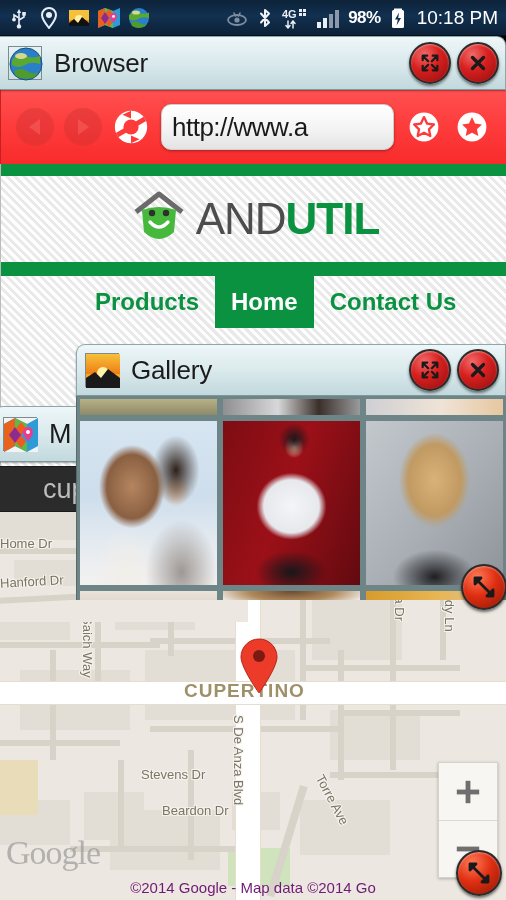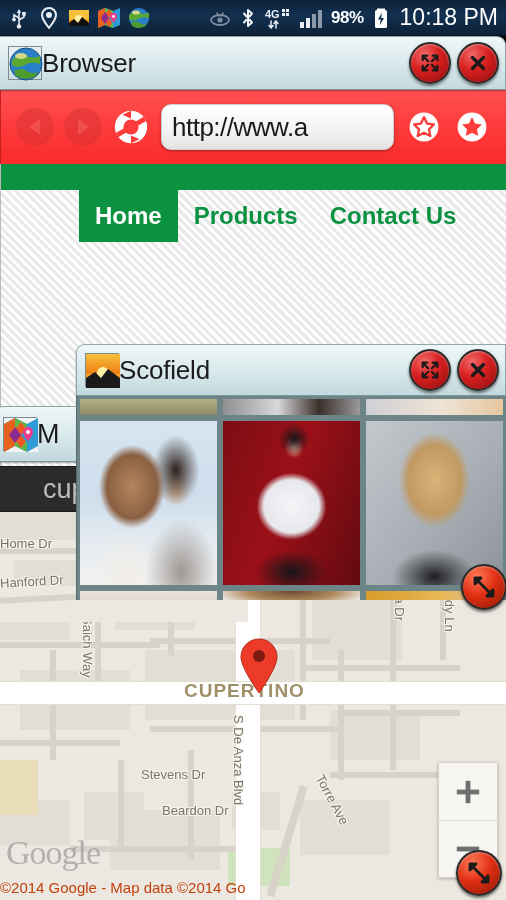--- a/index.html
+++ b/index.html
@@ -10,34 +10,34 @@
   #statusbar{
     position:absolute; left:0; top:0; width:506px; height:36px;
     background:linear-gradient(180deg,#0d2339 0%,#123050 45%,#0c2137 100%);
     display:flex; align-items:center; color:#fff; z-index:90;
     border-bottom:1px solid #05101c;
   }
   #statusbar .sb-left{ display:flex; align-items:center; gap:8px; padding-left:8px; }
   #statusbar .sb-right{ margin-left:auto; display:flex; align-items:center; gap:6px; padding-right:8px; }
   .sbicon{ width:22px; height:22px; display:block; }
   .sb-pct{ font-size:17px; font-weight:bold; letter-spacing:-0.5px;text-align:right; }
-  .sb-time{ font-size:23px; letter-spacing:0px; padding-left:2px; }
+  .sb-time{ font-size:19px; letter-spacing:0px; padding-left:2px; }
 
   
   .window{ position:absolute; }
   .titlebar{
     height:54px; border-radius:9px 9px 0 0;
     background:linear-gradient(180deg,#eef6f8 0%,#d9e9ec 52%,#c2d9dd 100%);
     border:1px solid #8fa7ab; border-bottom:1px solid #7e979b;
     display:flex; align-items:center; padding:0 6px 0 8px; position:relative;
     box-shadow:0 1px 2px rgba(0,0,0,.35);
   }
   .titlebar .appicon{ width:34px; height:34px; flex:0 0 34px; border:1px solid #7d8b8e; }
   .titlebar .wtitle{
-    font-size:26px; color:#1b1b1b; white-space:nowrap;
+    font-size:26px; color:#1b1b1b; margin-left:12px; white-space:nowrap;
     overflow:hidden; text-overflow:clip; flex:1 1 auto; letter-spacing:-.2px;
   }
   .wbtns{ display:flex; gap:6px; align-items:center; flex:0 0 auto; }
   .wbtn{
     width:42px; height:42px; border-radius:50%;
     background:radial-gradient(circle at 35% 28%, #f26a6a 0%, #d81f1f 42%, #8e0e0e 100%);
     border:2px solid #2b2b2b; box-shadow:0 2px 3px rgba(0,0,0,.5), inset 0 1px 2px rgba(255,255,255,.45);
     display:flex; align-items:center; justify-content:center;
   }
   .wbtn svg{ width:22px; height:22px; }
@@ -98,22 +98,22 @@
   .park{ position:absolute; background:#cfe3bd; }
   .lot{ position:absolute; background:#e8ddb8; }
   .lbl{ position:absolute; color:#7b7468; font-size:13px; white-space:nowrap;
         text-shadow:1px 1px 0 #f6f3ec,-1px -1px 0 #f6f3ec,1px -1px 0 #f6f3ec,-1px 1px 0 #f6f3ec; }
   .lbl.v{ transform-origin:left top; }
   #cupertino-label{ position:absolute; font-size:19px; color:#a09069; font-weight:bold; letter-spacing:1px;
         text-shadow:1px 1px 0 #fff,-1px -1px 0 #fff,1px -1px 0 #fff,-1px 1px 0 #fff; }
   #map-pin{ position:absolute; width:42px; height:56px; }
   #google-logo{ position:absolute; left:6px; bottom:28px; font-size:34px; color:#9c9c9c;
         font-family:"Liberation Serif", serif; opacity:.72; letter-spacing:-1px;}
-  #map-attrib{ position:absolute; left:0; bottom:4px; width:506px; 
-        font-size:15px; color:#c2410c; white-space:nowrap; }
+  #map-attrib{ position:absolute; left:0; bottom:4px; width:506px; text-align:center;
+        font-size:15px; color:#701a75; white-space:nowrap; }
   #zoom-controls{ position:absolute; right:8px; bottom:22px; width:60px;
         background:#f7f6f3; border:1px solid #d6d2c8; box-shadow:0 1px 3px rgba(0,0,0,.25); }
   .zbtn{ height:57px; display:flex; align-items:center; justify-content:center; }
   .zbtn + .zbtn{ border-top:1px solid #ddd9d0; }
 
   
   .resize-handle{
     position:absolute; width:46px; height:46px; border-radius:50%;
     background:radial-gradient(circle at 34% 26%, #ff7a57 0%, #e02f12 45%, #8d1605 100%);
     border:2px solid #2b2b2b; box-shadow:0 2px 3px rgba(0,0,0,.55), inset 0 1px 2px rgba(255,255,255,.4);
@@ -202,24 +202,38 @@
       <svg viewBox="0 0 40 40" width="36" height="36">
           <circle cx="20" cy="20" r="16" fill="#fff"></circle>
         <path d="M20 9 L23.4 16.2 L31 17.2 L25.5 22.6 L27 30 L20 26.3 L13 30 L14.5 22.6 L9 17.2 L16.6 16.2 Z" fill="#fe3b3b"></path>
         </svg>
     </span>
   </div>
 </div>
 
 <div id="page">
   <div class="greenbar"></div>
+  <div id="logo-band" class="hatch">
+    <div id="logo-wrap">
+      <svg width="62" height="62" viewBox="0 0 62 62">
+        <path d="M8 24 L31 6 L54 24" fill="none" stroke="#6a6a6a" stroke-width="5" stroke-linejoin="round"></path>
+        <path d="M14 22 Q31 16 48 22 L46 44 Q31 58 16 44 Z" fill="#46b83c"></path>
+        <circle cx="24" cy="25" r="3.2" fill="#2f2f2f"></circle>
+        <circle cx="38" cy="25" r="3.2" fill="#2f2f2f"></circle>
+        <path d="M22 34 Q31 44 40 34" fill="none" stroke="#ffffff" stroke-width="3.4" stroke-linecap="round"></path>
+      </svg>
+      <span id="logo-text">
+        <span class="and">AND</span><span class="util">UTIL</span>
+      </span>
+    </div>
+  </div>
   <div class="greenbar thin"></div>
   <div id="navbar" class="hatch">
+    <span class="navitem">Products</span>
     <span class="navitem active">Home</span>
-    <span class="navitem">Products</span>
     <span class="navitem">Contact Us</span>
   </div>
   <div id="page-rest" class="hatch"></div>
 </div>
 
 <div id="map-canvas">
 
   <div class="blk" style="left:0;top:0;width:100px;height:60px"></div>
   <div class="blk" style="left:115px;top:0;width:80px;height:120px"></div>
   <div class="blk" style="left:205px;top:0;width:95px;height:42px"></div>
@@ -356,21 +370,21 @@
         <defs>
             <linearGradient id="sg" x1="0" y1="0" x2="0" y2="1">
           <stop offset="0" stop-color="#f6c13b"></stop>
               <stop offset="1" stop-color="#ef7d14"></stop>
             </linearGradient>
           </defs>
         <circle cx="17" cy="19" r="6" fill="#fff3a8"></circle>
         <path d="M0 24 L9 18 L15 24 L22 15 L34 24 L34 34 L0 34 Z" fill="#1a1a1a"></path>
       </svg>
     </span>
-    <span class="wtitle">Scofield</span>
+    <span class="wtitle">Gallery</span>
     <span class="wbtns">
       <span class="wbtn">
         <svg viewBox="0 0 24 24">
             <g stroke="#1a1a1a" stroke-width="2.4" fill="none" stroke-linecap="round">
           <path d="M10 10 L4 4 M4 4 L4 9 M4 4 L9 4"></path>
           <path d="M14 10 L20 4 M20 4 L20 9 M20 4 L15 4"></path>
           <path d="M10 14 L4 20 M4 20 L4 15 M4 20 L9 20"></path>
           <path d="M14 14 L20 20 M20 20 L20 15 M20 20 L15 20"></path>
         </g>
           </svg>

